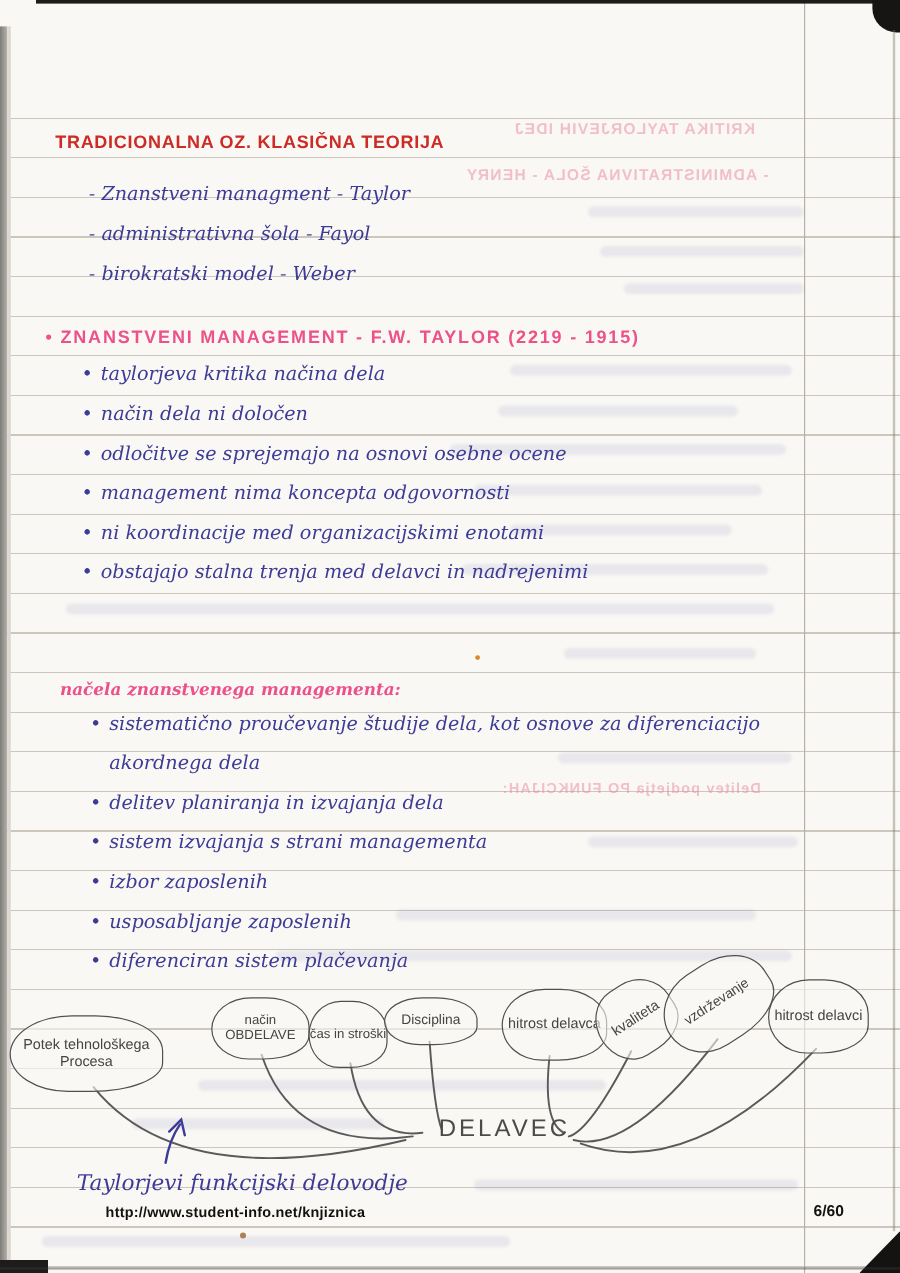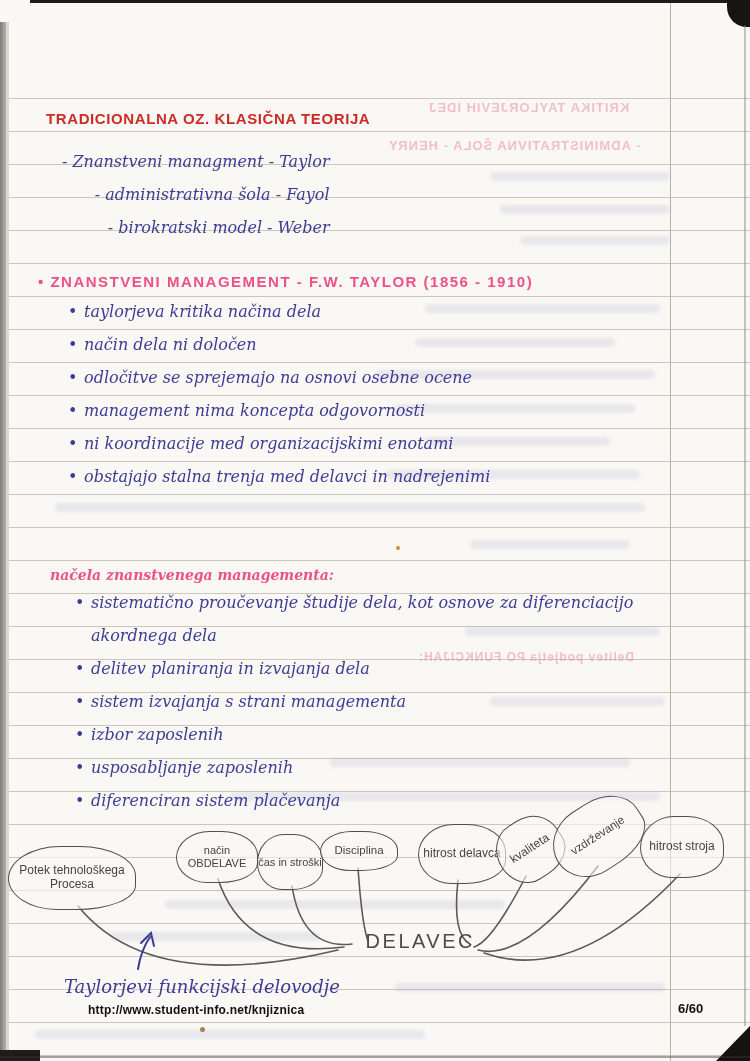--- a/index.html
+++ b/index.html
@@ -86,27 +86,27 @@
 <div class="abs bleed" style="left:490px;top:697px;width:175px;"></div>
 <div class="abs bleed" style="left:330px;top:758px;width:300px;"></div>
 <div class="abs bleed" style="left:230px;top:792px;width:430px;"></div>
 <div class="abs bleed" style="left:165px;top:900px;width:340px;"></div>
 <div class="abs bleed" style="left:110px;top:932px;width:210px;"></div>
 <div class="abs bleed" style="left:395px;top:983px;width:270px;"></div>
 <div class="abs bleed" style="left:35px;top:1030px;width:390px;"></div>
 
 <div class="abs title-red" style="left:46px;top:110px;">TRADICIONALNA OZ. KLASIČNA TEORIJA</div>
 
-<ul class="abs notes dash hand" style="left:62px;top:145px;text-align:right;">
+<ul class="abs notes dash hand" style="left:74px;top:145px;">
   <li>- Znanstveni managment - Taylor</li>
   <li>- administrativna šola - Fayol</li>
   <li>- birokratski model - Weber</li>
 </ul>
 
-<div class="abs head-pink" style="left:38px;top:273px;">• ZNANSTVENI MANAGEMENT - F.W. TAYLOR (1856 - 1910)</div>
+<div class="abs head-pink" style="left:38px;top:273px;">• ZNANSTVENI MANAGEMENT - F.W. TAYLOR (2219 - 1915)</div>
 
 <ul class="abs notes dot hand" style="left:68px;top:295px;width:580px;">
   <li>taylorjeva kritika načina dela</li>
   <li>način dela ni določen</li>
   <li>odločitve se sprejemajo na osnovi osebne ocene</li>
   <li>management nima koncepta odgovornosti</li>
   <li>ni koordinacije med organizacijskimi enotami</li>
   <li>obstajajo stalna trenja med delavci in nadrejenimi</li>
 </ul>
 
@@ -139,21 +139,21 @@
   </g>
 </svg>
 
 <div class="abs cloud" style="left:8px;top:846px;width:126px;height:62px;font-size:12px;">Potek tehnološkega Procesa</div>
 <div class="abs cloud" style="left:176px;top:831px;width:80px;height:50px;">način OBDELAVE</div>
 <div class="abs cloud" style="left:257px;top:834px;width:64px;height:54px;">čas in stroški</div>
 <div class="abs cloud" style="left:320px;top:831px;width:76px;height:38px;font-size:11.5px;">Disciplina</div>
 <div class="abs cloud" style="left:418px;top:824px;width:86px;height:58px;font-size:12px;">hitrost delavca</div>
 <div class="abs cloud" style="left:496px;top:818px;width:66px;height:60px;font-size:12px;transform:rotate(-33deg);">kvaliteta</div>
 <div class="abs cloud" style="left:550px;top:802px;width:94px;height:66px;font-size:11.5px;transform:rotate(-33deg);">vzdrževanje</div>
-<div class="abs cloud" style="left:640px;top:816px;width:82px;height:60px;font-size:12px;">hitrost stroja</div>
+<div class="abs cloud" style="left:640px;top:816px;width:82px;height:60px;font-size:12px;">hitrost delavci</div>
 
 <div class="abs center-word" style="left:345px;top:930px;width:130px;text-align:right;">DELAVEC</div>
 
 <div class="abs hand caption" style="left:64px;top:976px;">Taylorjevi funkcijski delovodje</div>
 
 <div class="abs watermark" style="left:88px;top:1003px;">http://www.student-info.net/knjiznica</div>
 <div class="abs pagenum" style="left:678px;top:1001px;">6/60</div>
 <div class="abs dot-stain" style="left:200px;top:1027px;"></div>
 
 </body></html>

